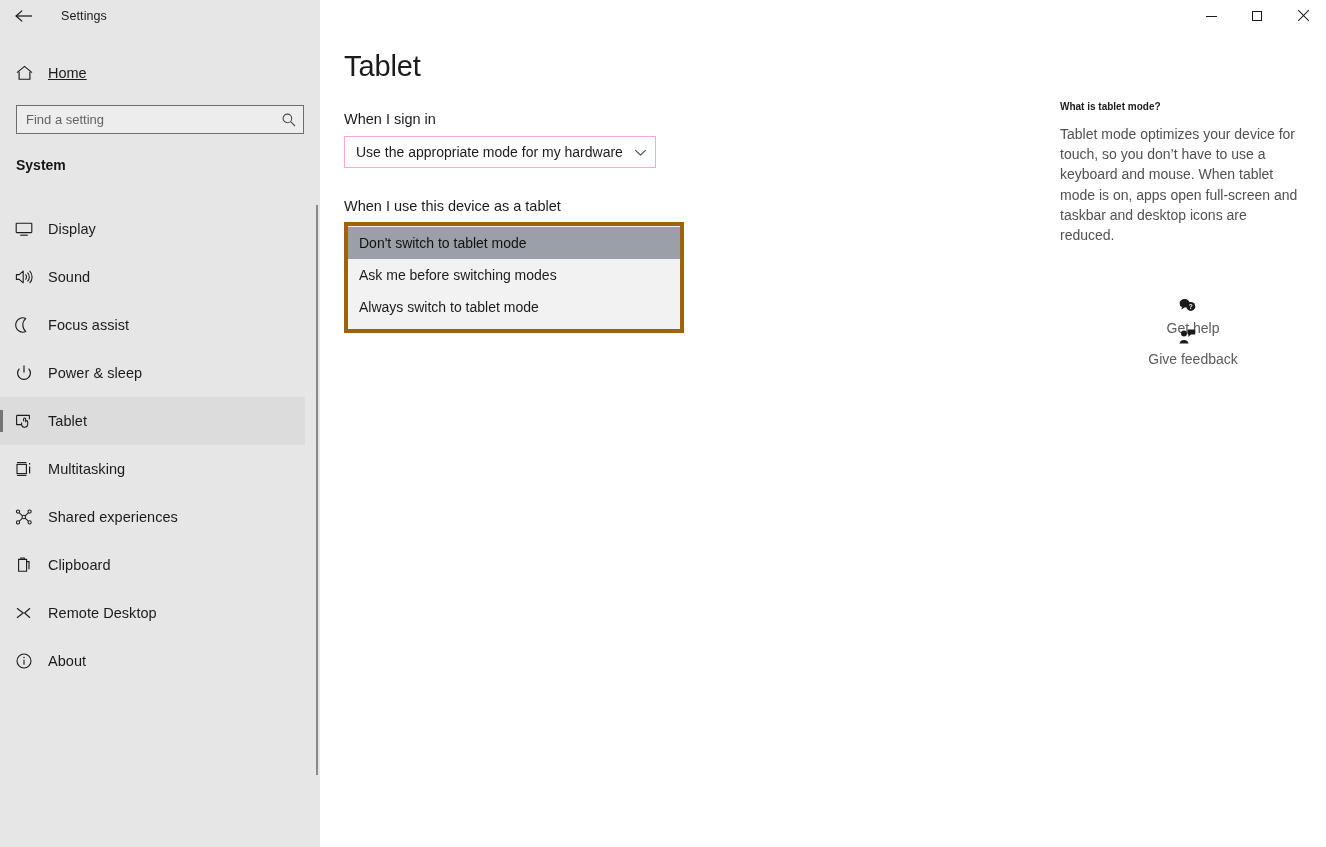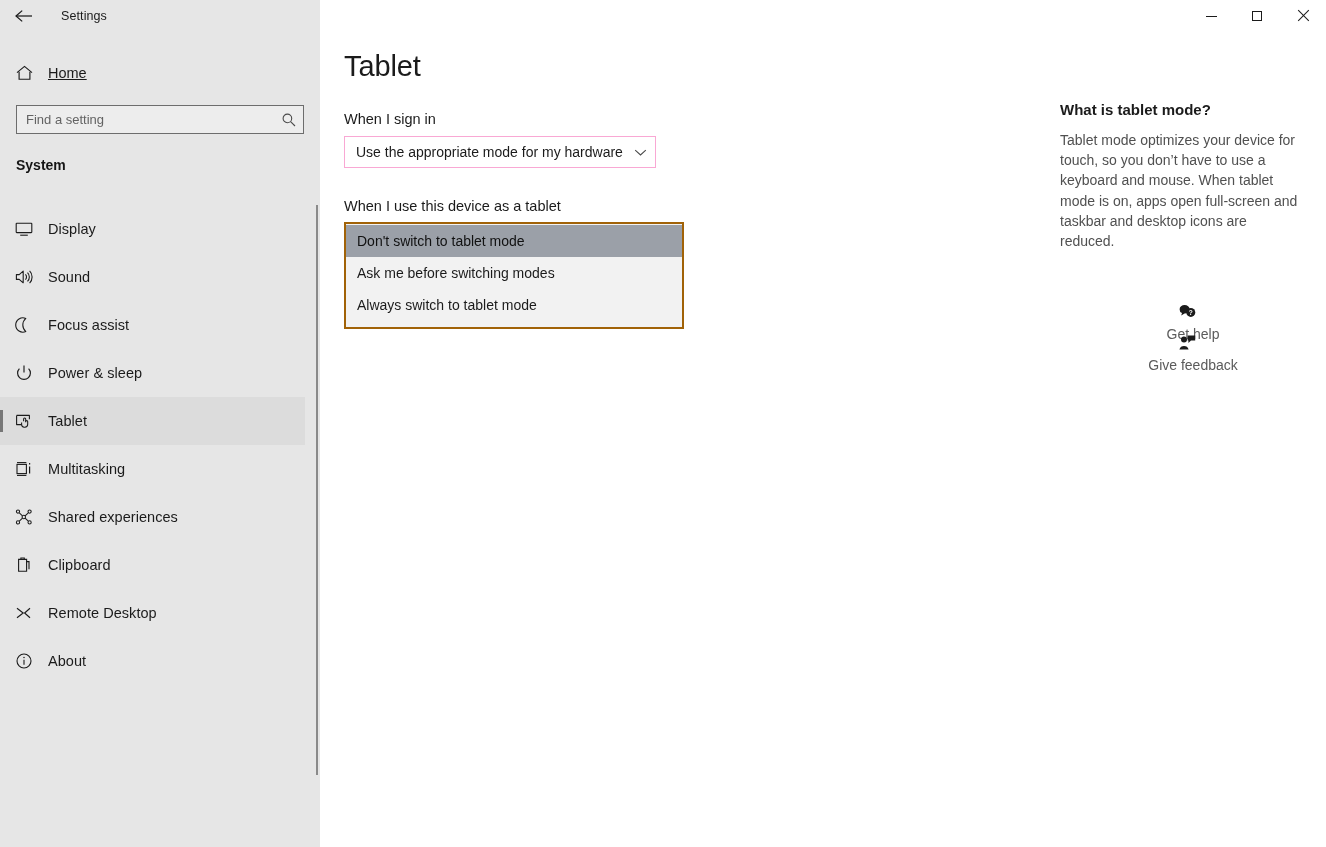--- a/index.html
+++ b/index.html
@@ -205,21 +205,21 @@
   #combo-signin .combo-chev {
     width: 30px; height: 100%;
     display: flex; align-items: center; justify-content: center;
   }
 
   #listbox-tablet {
     position: absolute;
     left: 344px; top: 222px;
     width: 340px;
     background: #f2f2f2;
-    border: 2px solid #a16207;
+    border: 4px solid #a16207;
     padding: 1px 0 6px 0;
     z-index: 20;
   }
   #main #listbox-tablet { left: 24px; }
   .list-opt {
     height: 32px;
     display: flex; align-items: center;
     padding-left: 11px;
     font-size: 14px;
     color: #1b1b1b;
@@ -231,21 +231,21 @@
   }
 
   
   #help-panel {
     position: absolute;
     left: 740px; top: 0;
     width: 266px;
     padding-top: 101px;
   }
   #help-heading {
-    font-size: 15px;
+    font-size: 10px;
     font-weight: bold;
     color: #1b1b1b;
     margin-bottom: 12px;
   }
   #help-body {
     font-size: 14px;
     line-height: 20.2px;
     color: #505050;
     width: 244px;
   }

